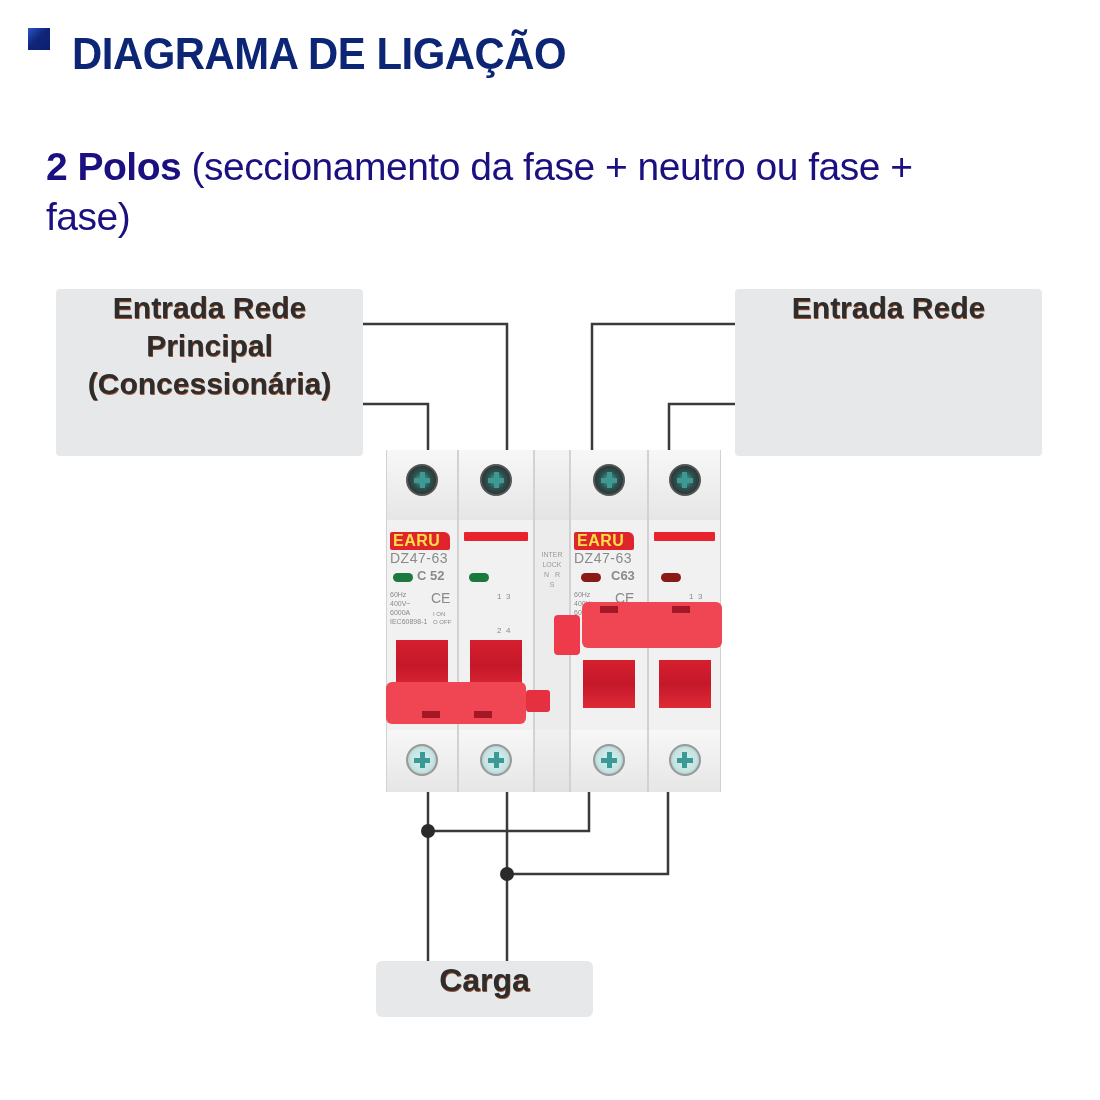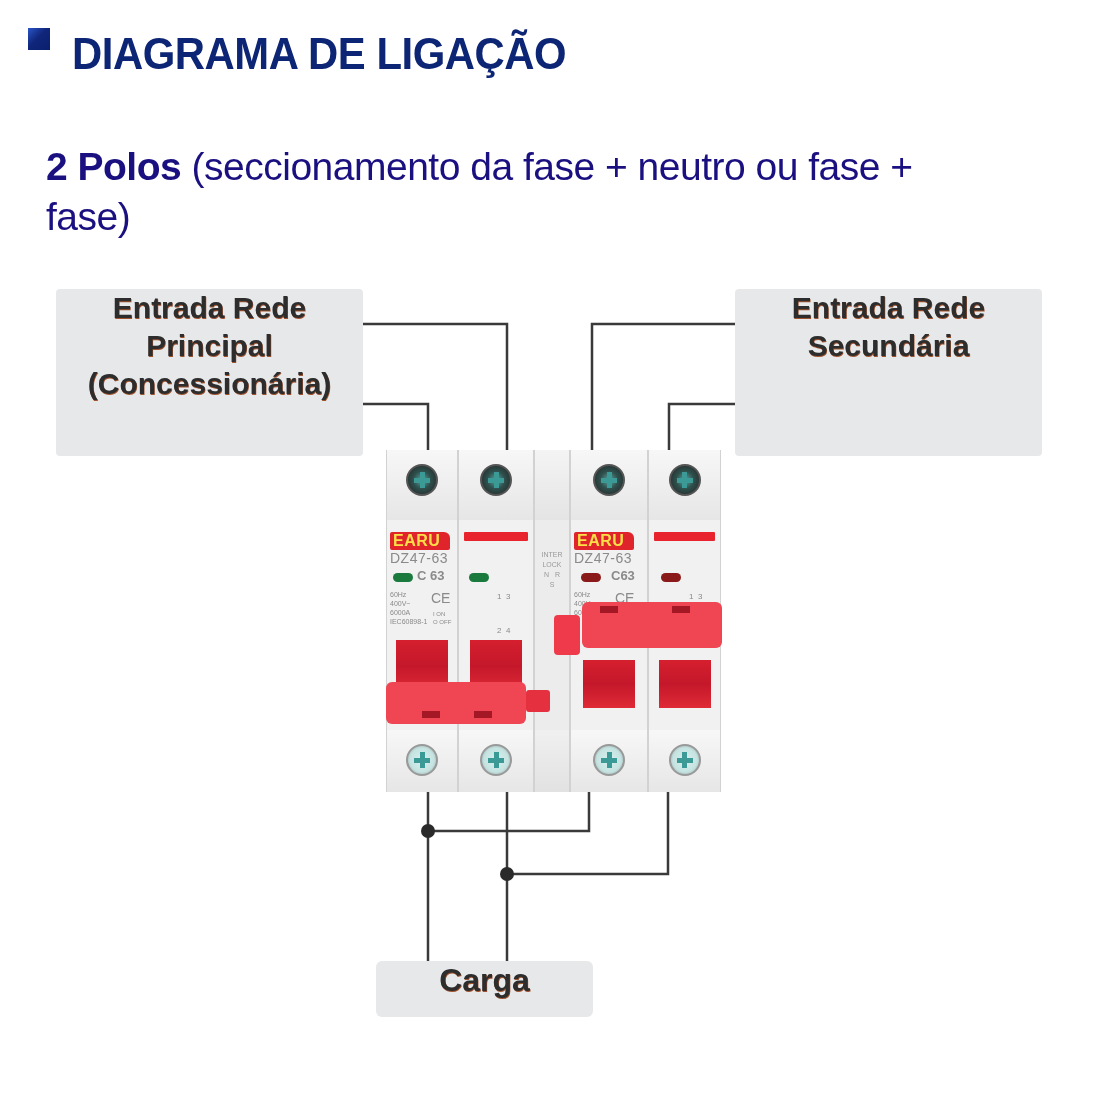--- a/index.html
+++ b/index.html
@@ -75,37 +75,36 @@
 </svg>
 
 <div class="abs label-box box-left">
   <div>Entrada Rede</div>
   <div>Principal</div>
   <div>(Concessionária)</div>
 </div>
 
 <div class="abs label-box box-right">
   <div>Entrada Rede</div>
-  <div>Secundária</div>
 </div>
 
 <div class="abs label-box box-carga">
   <div>Carga</div>
 </div>
 
 <div class="abs breaker">
 
   <div class="module" style="left:0;width:72px;">
     <div class="terminal top">
         <div class="screw dark"></div>
       </div>
     <div class="brand">EARU</div>
     <div class="model">DZ47-63</div>
     <div class="led green" style="left:6px;"></div>
-    <div class="rating">C 63</div>
+    <div class="rating">C 52</div>
     <div class="spec">60Hz
 400V~
 6000A
 IEC60898-1</div>
     <div class="ce">CE</div>
     <div class="onoff">I ON
 O OFF</div>
     <div class="handle"></div>
     <div class="terminal bot">
         <div class="screw light"></div>

